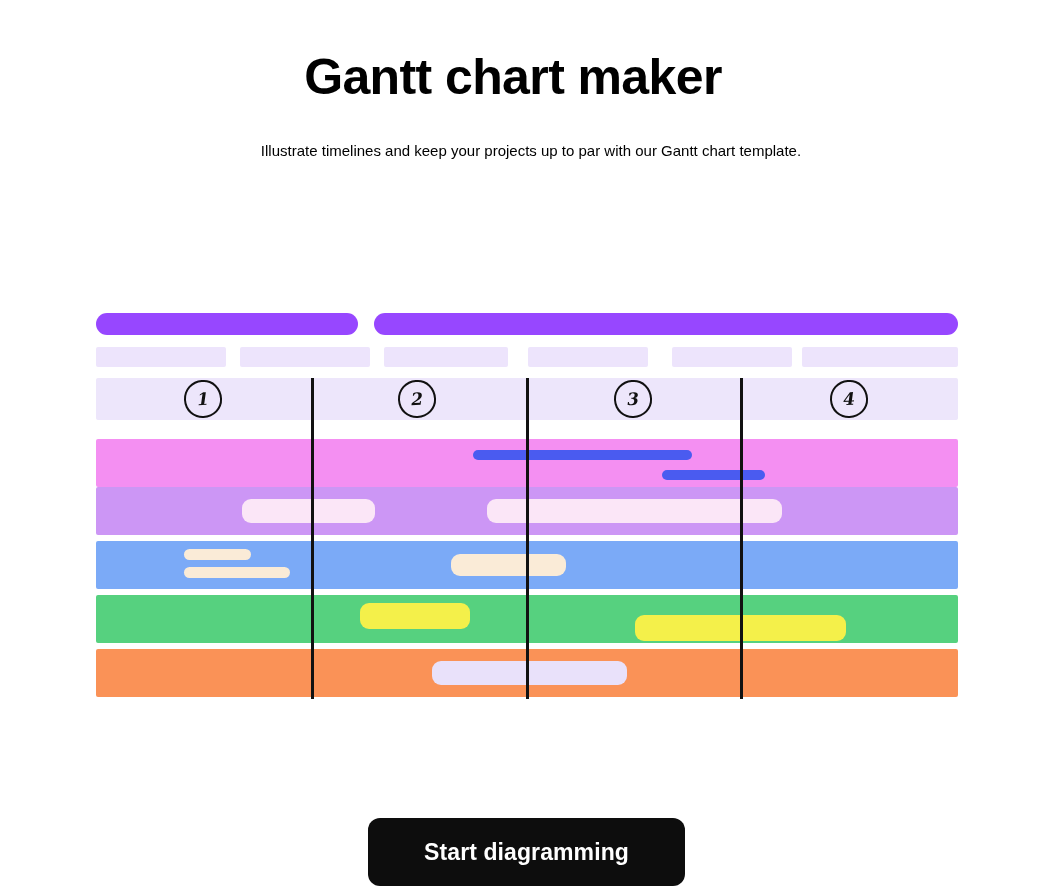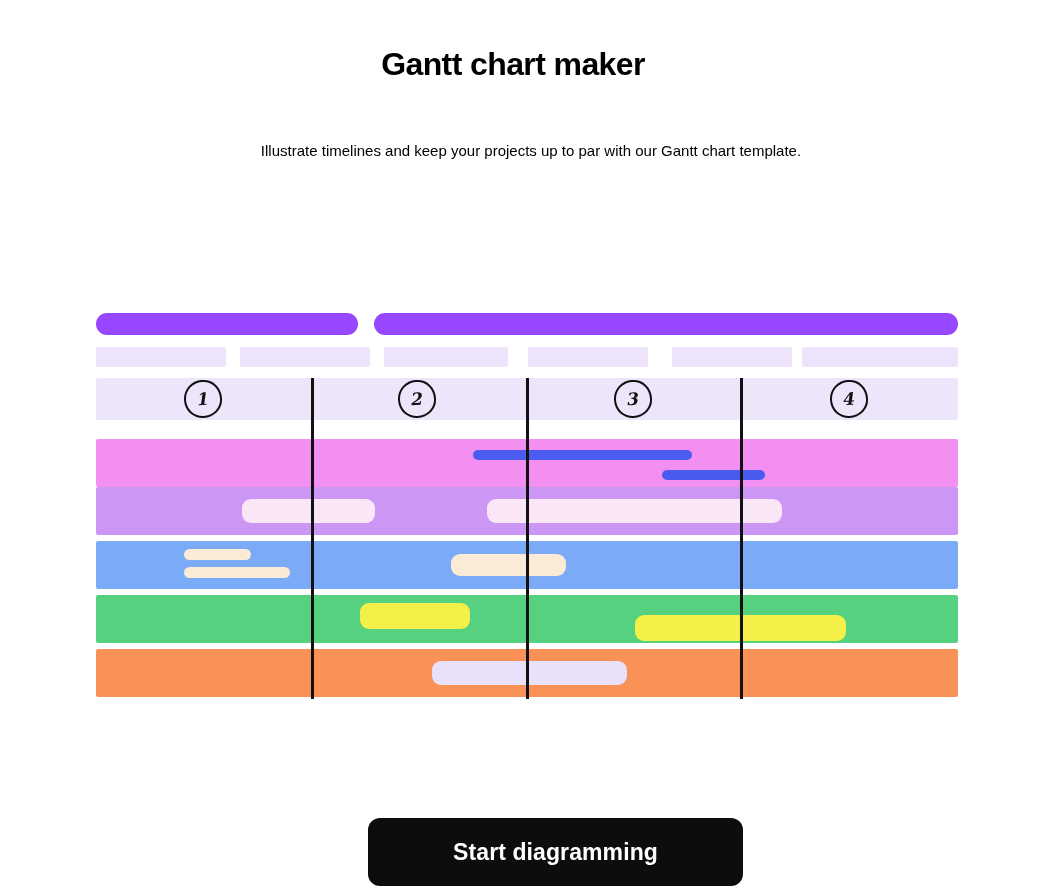--- a/index.html
+++ b/index.html
@@ -14,21 +14,21 @@
     overflow: hidden;
     position: relative;
   }
 
   .page-title {
     position: absolute;
     left: 0;
     top: 12px;
     width: 1026px;
     text-align: center;
-    font-size: 32px;
+    font-size: 50px;
     font-weight: 700;
     letter-spacing: -0.6px;
     color: #000000;
     line-height: 62px;
   }
 
   .page-subtitle {
     position: absolute;
     left: 81px;
     top: 115px;
@@ -118,21 +118,21 @@
     background: #111111;
     top: 65px;
     height: 321px;
   }
 
   
   .cta-button {
     position: absolute;
     left: 368px;
     top: 818px;
-    width: 375px;
+    width: 317px;
     height: 68px;
     background: #0d0d0d;
     color: #ffffff;
     border: none;
     border-radius: 12px;
     font-family: "Liberation Sans", sans-serif;
     font-size: 23px;
     font-weight: 700;
     letter-spacing: 0.1px;
     cursor: pointer;

